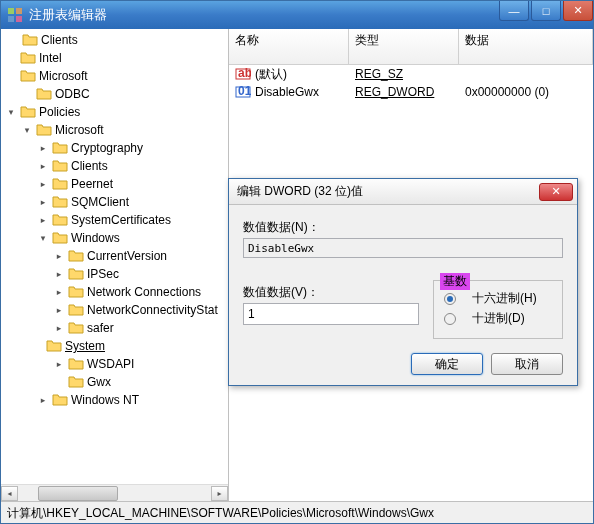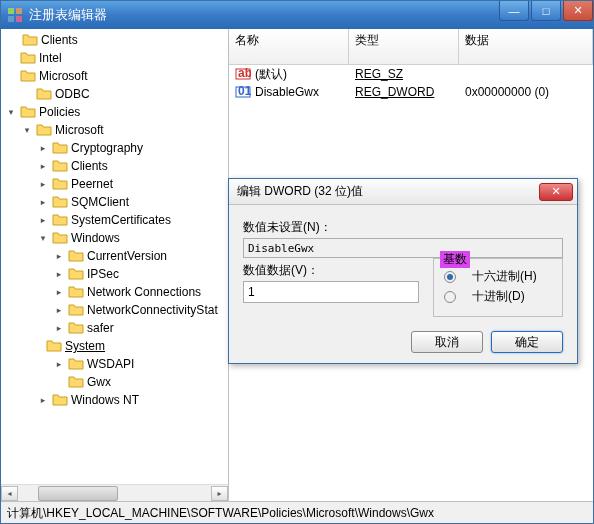--- a/index.html
+++ b/index.html
@@ -55,21 +55,21 @@
   .hscroll .thumb{ width:80px; height:15px; background:linear-gradient(#e8e8e8,#c8c8c8); border:1px solid #aaa; margin-left:20px; border-radius:2px;}
   
   
   .dialog { position: absolute; left: 228px; top: 178px; width: 350px; border: 1px solid #3a6ea5; background: #f0f0f0; box-shadow: 2px 2px 6px rgba(0,0,0,0.3); }
   .dlg-title { height: 26px; background: linear-gradient(#fdfdfd,#e8e8e8); border-bottom:1px solid #c0c0c0; display:flex; align-items:center; padding-left:8px; }
   .dlg-title-text { flex:1; font-size:12px; }
   .dlg-close { width:34px; height:18px; background:linear-gradient(#e88,#c33); border:1px solid #a22; border-radius:3px; color:#fff; display:flex;align-items:center;justify-content:center; margin-right:4px; font-size:11px;}
   .dlg-body { padding: 10px 14px; }
   .dlg-label { margin: 4px 0 2px; }
   .dlg-input-ro { width: 100%; height:20px; border:1px solid #abadb3; background:#f0f0f0; padding:2px 4px; font-family: Consolas, monospace; font-size:11px;}
-  .dlg-row { display:flex; gap:14px; margin-top:0;}
+  .dlg-row { display:flex; gap:14px; margin-top:22px;}
   .dlg-col-left { flex:1; }
   .dlg-input { width:100%; height:22px; border:1px solid #abadb3; background:#fff; padding:2px 4px;}
   .dlg-group { border:1px solid #c0c0c0; padding:6px 10px 8px; width:130px; position:relative; }
   .dlg-group-title { position:absolute; top:-8px; left:6px; background:#d946ef; padding:0 3px;text-align:right;}
   .radio-row { display:flex; align-items:center; margin:3px 0; gap:16px;}
   .radio { width:12px; height:12px; border:1px solid #888; border-radius:50%; display:inline-flex; align-items:center; justify-content:center;}
   .radio.checked::after{content:"";width:6px;height:6px;background:#2a6bb8;border-radius:50%;}
   .dlg-buttons { display:flex; justify-content:flex-end; gap:8px; margin-top:14px;}
   .dlg-btn { width:72px; height:22px; border:1px solid #888; background:linear-gradient(#fff,#e0e0e0); border-radius:3px; display:flex;align-items:center;justify-content:center;}
   .dlg-btn.default { border:1px solid #2a6bb8; box-shadow:0 0 2px #5aa3e0;}
@@ -290,41 +290,41 @@
     <span>计算机\HKEY_LOCAL_MACHINE\SOFTWARE\Policies\Microsoft\Windows\Gwx</span>
   </div>
 </div>
 
 <div class="dialog">
   <div class="dlg-title">
     <span class="dlg-title-text">编辑 DWORD (32 位)值</span>
     <div class="dlg-close">✕</div>
   </div>
   <div class="dlg-body">
-    <div class="dlg-label">数值未设置(N)：</div>
+    <div class="dlg-label">数值数据(N)：</div>
     <input class="dlg-input-ro" readonly="" value="DisableGwx" style="">
     <div class="dlg-row">
       <div class="dlg-col-left">
         <div class="dlg-label">数值数据(V)：</div>
         <input class="dlg-input" value="1" style="">
       </div>
       <div class="dlg-group">
         <span class="dlg-group-title">基数</span>
         <div class="radio-row">
           <span class="radio checked"></span>
           <span>十六进制(H)</span>
         </div>
         <div class="radio-row">
           <span class="radio"></span>
           <span>十进制(D)</span>
         </div>
       </div>
     </div>
     <div class="dlg-buttons">
+      <div class="dlg-btn default">
+          <span>确定</span>
+        </div>
       <div class="dlg-btn">
           <span>取消</span>
         </div>
-      <div class="dlg-btn default">
-          <span>确定</span>
-        </div>
     </div>
   </div>
 </div>
 
 </body></html>

